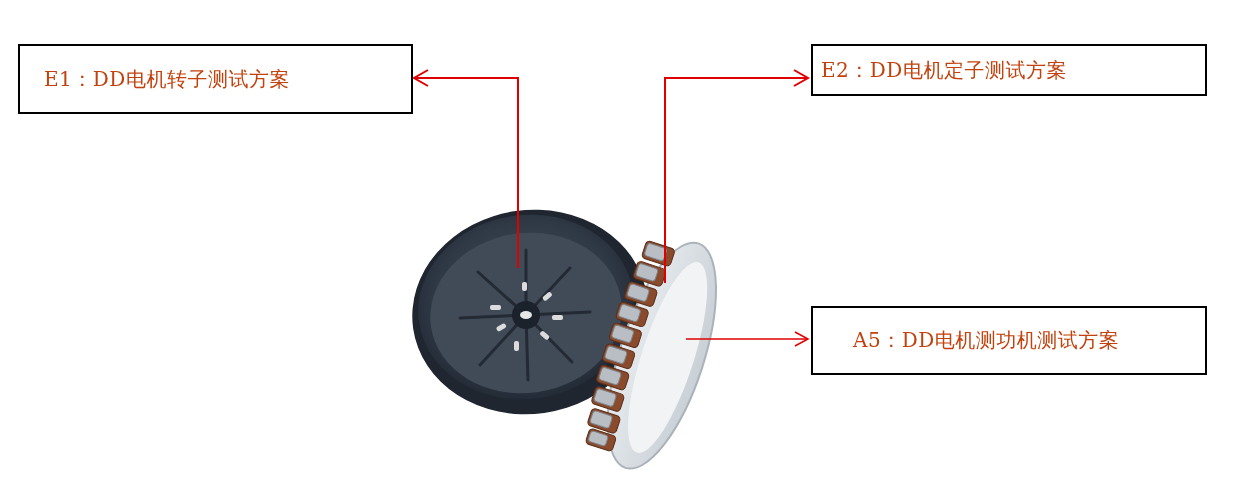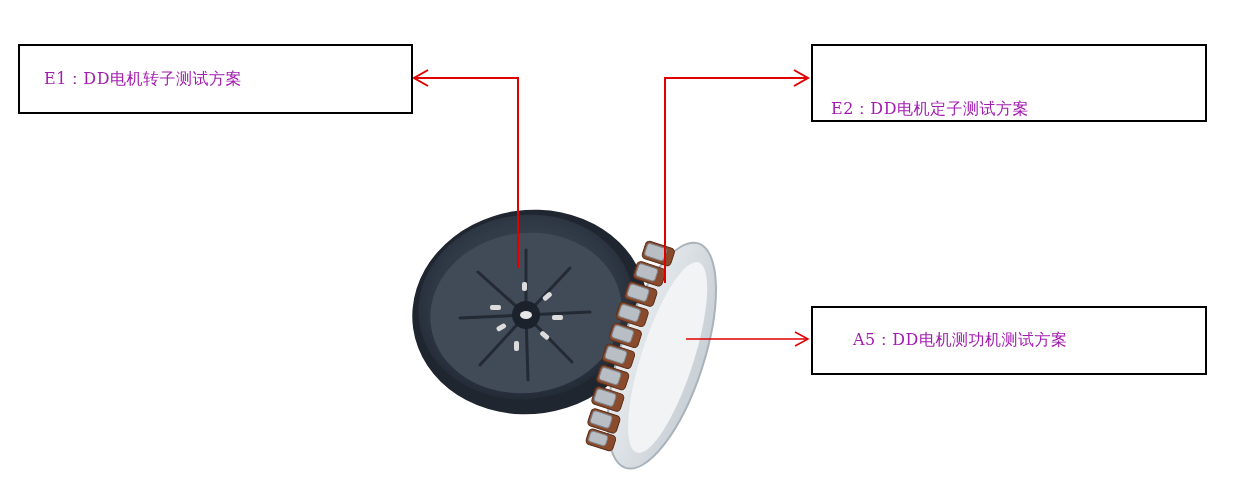--- a/index.html
+++ b/index.html
@@ -1,20 +1,20 @@
 <!DOCTYPE html>
 <html><head>
 <meta charset="utf-8">
 <style>
   html, body { margin:0; padding:0; background:#ffffff; }
   body { width:1238px; height:489px; position:relative; overflow:hidden;
          font-family:"DejaVu Serif","Liberation Serif",serif; }
   .label-box { position:absolute; box-sizing:border-box; border:2px solid #000;
                background:#fff; display:flex; align-items:center; }
-  .label-text { color:#a21caf; font-size:16px; letter-spacing:0.5px; white-space:nowrap; }
+  .label-text { color:#c2410c; font-size:20px; letter-spacing:0.5px; white-space:nowrap; }
   #diagram-svg { position:absolute; left:0; top:0; }
 </style>
 </head>
 <body>
 
 <svg id="diagram-svg" width="1238" height="489" viewBox="0 0 1238 489">
   <defs>
     <radialGradient id="rotorGrad" cx="50%" cy="45%" r="60%">
       <stop offset="0%" stop-color="#4a5564"></stop>
       <stop offset="70%" stop-color="#2f3845"></stop>
@@ -96,19 +96,19 @@
   <g stroke="#e00000" stroke-width="1.5" fill="none">
     <line x1="686" y1="339" x2="808" y2="339"></line>
     <polyline points="795,332 808,339 795,346"></polyline>
   </g>
 </svg>
 
 <div class="label-box" style="left:18px; top:44px; width:395px; height:70px; padding-left:24px;">
   <span class="label-text">E1：DD电机转子测试方案</span>
 </div>
 
-<div class="label-box" style="left:811px; top:44px; width:396px; height:78px; padding-left:18px;align-items:flex-end;">
+<div class="label-box" style="left:811px; top:44px; width:396px; height:52px; padding-left:8px;">
   <span class="label-text">E2：DD电机定子测试方案</span>
 </div>
 
 <div class="label-box" style="left:811px; top:306px; width:396px; height:69px; padding-left:40px;">
   <span class="label-text">A5：DD电机测功机测试方案</span>
 </div>
 
 </body></html>

